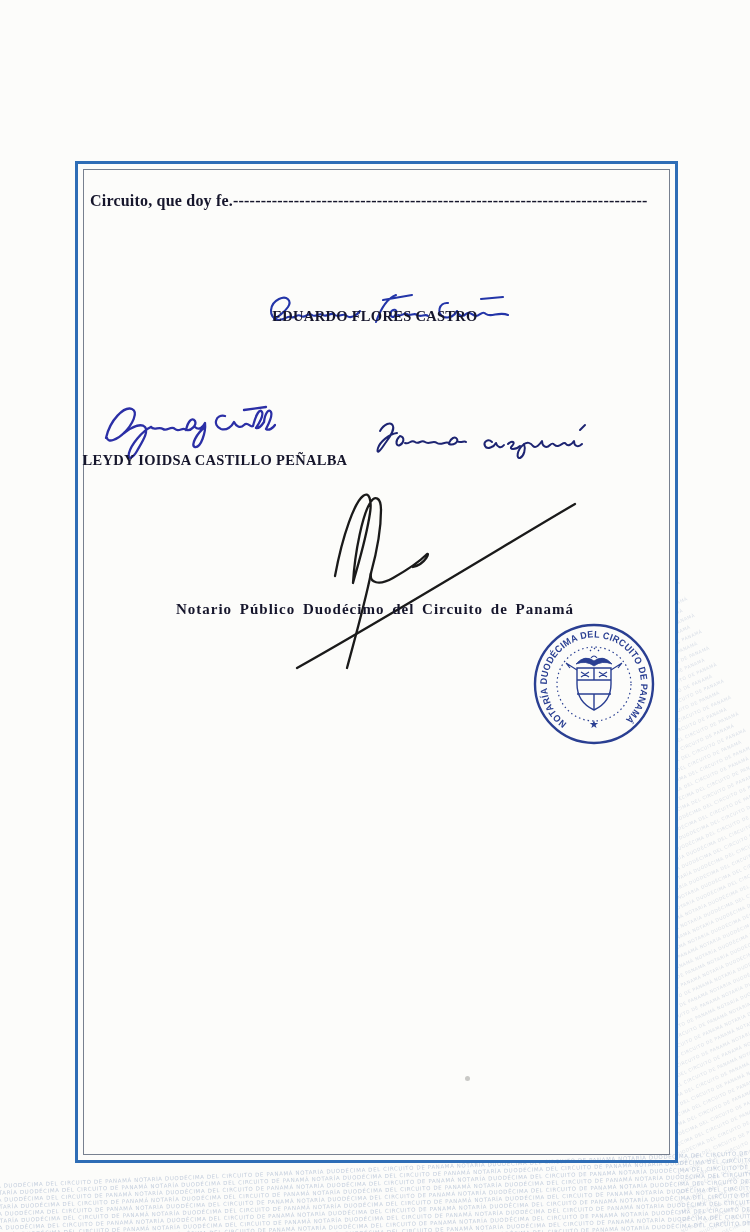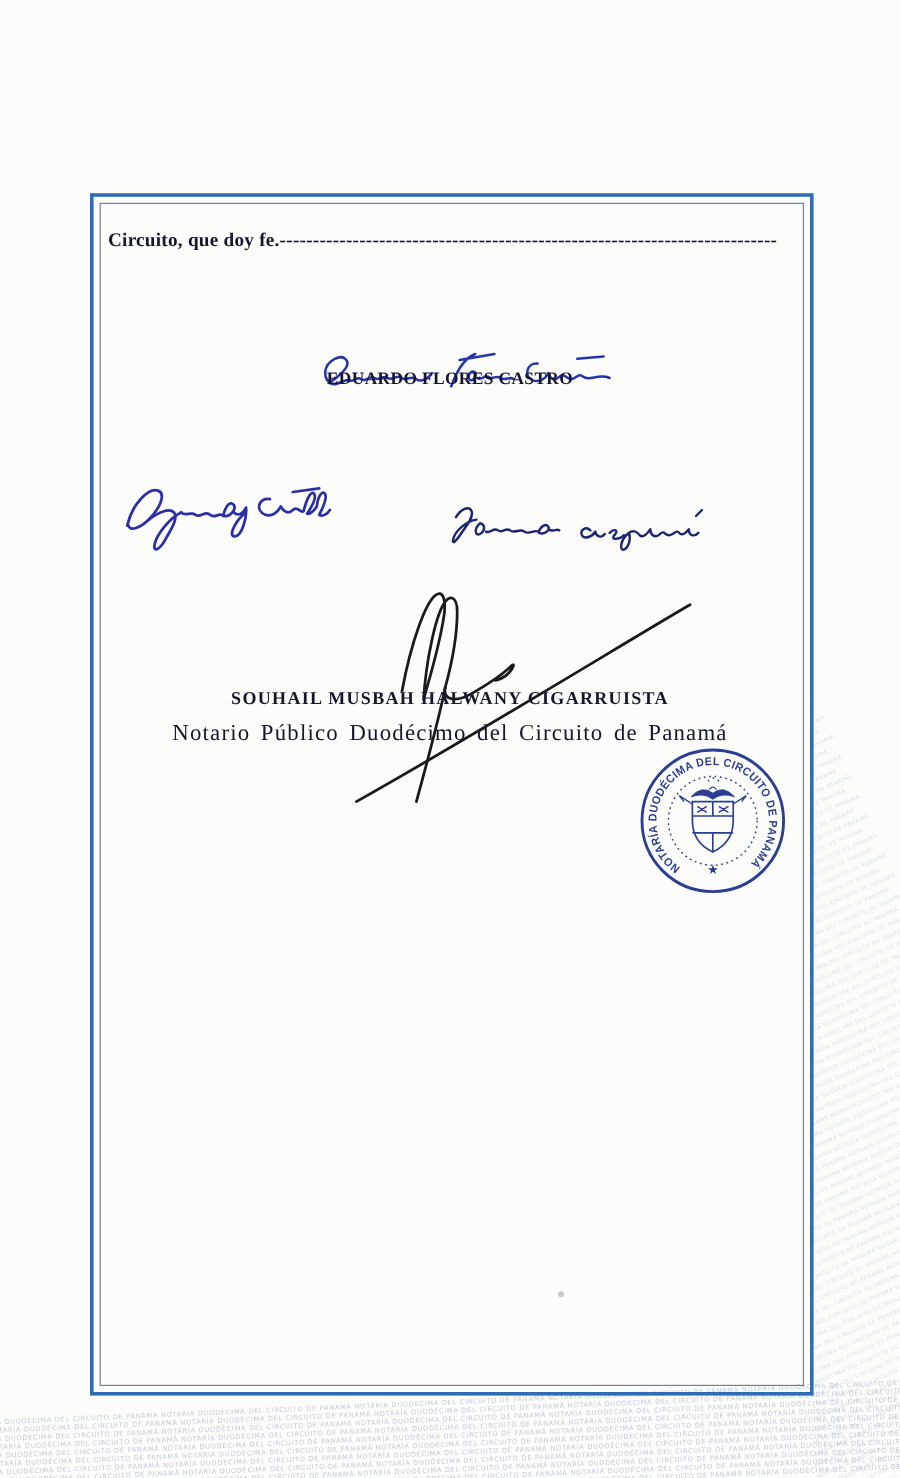--- a/index.html
+++ b/index.html
@@ -33,21 +33,21 @@
     position:absolute;
     font-size:14.5px;font-weight:bold;letter-spacing:.3px;
     text-align:center;white-space:nowrap;
   }
   .lbl-eduardo{left:240px;top:308px;width:270px;}
   .lbl-leydy{left:78px;top:452px;width:274px;}
   .lbl-yorleni{left:350px;top:452px;width:305px;}
   .lbl-souhail{left:115px;top:575px;width:520px;font-size:15px;letter-spacing:1.1px;}
   .notary-title{
     position:absolute;left:80px;top:601px;width:590px;
-    text-align:center;font-size:19px;font-weight:normal;
+    text-align:center;font-size:15px;font-weight:bold;
     letter-spacing:1px;word-spacing:3px;white-space:nowrap;
   }
 
   
   .sig{position:absolute;}
   .sig-eduardo{left:262px;top:286px;}
   .sig-leydy{left:98px;top:398px;}
   .sig-yorleni{left:368px;top:414px;}
   .sig-souhail{left:285px;top:488px;}
 
@@ -250,40 +250,40 @@
   <div class="name-label lbl-eduardo">EDUARDO FLORES CASTRO</div>
 
   <svg class="sig sig-leydy" width="178" height="64" viewBox="0 0 178 64">
     <g fill="none" stroke="#2b2fa6" stroke-width="2.3" stroke-linecap="round" stroke-linejoin="round">
       <path d="M8,40 C12,22 26,8 34,11 C41,14 34,27 26,35 C19,42 10,45 9,40"></path>
       <path d="M26,35 C34,29 43,25 47,29 C51,34 44,44 39,53 C35,60 29,63 31,55 C33,47 44,33 53,29"></path>
       <path d="M53,29 C56,33 61,28 65,31 C69,34 73,27 77,31 C81,35 85,28 88,32 C90,23 94,19 97,23 C99,27 93,33 89,32 M97,29 C101,33 105,29 107,25 C108,34 103,50 97,49 C92,48 99,35 107,29"></path>
       <path d="M127,18 C118,16 114,27 123,31 C129,33 134,28 136,24 C138,28 142,31 146,27 C150,23 152,30 155,28 C158,16 162,10 164,14 C166,18 160,27 158,30 C161,31 164,27 166,24 C167,15 171,10 173,14 C175,18 170,27 168,31 C171,33 175,30 177,27 M146,12 L168,9"></path>
     </g>
   </svg>
+  <div class="name-label lbl-leydy">LEYDY IOIDSA CASTILLO PEÑALBA</div>
 
   <svg class="sig sig-yorleni" width="248" height="46" viewBox="0 0 248 46">
     <g fill="none" stroke="#1d2472" stroke-width="2" stroke-linecap="round" stroke-linejoin="round">
       <path d="M12,17 C16,10 23,7 25,12 C27,17 20,25 16,31 C12,37 8,41 10,34 C12,28 21,20 29,19"></path>
       <path d="M31,23 C27,27 28,33 32,31 C36,29 37,23 32,22 M37,29 C41,31 43,25 47,28 C51,31 53,25 57,28 C61,31 65,26 69,29 C73,32 77,27 81,29 C83,24 87,22 89,25 C91,28 85,32 81,30 M89,27 C93,30 96,26 98,28"></path>
       <path d="M124,28 C120,24 115,28 117,32 C119,36 126,33 128,29 C129,33 133,35 136,31"></path>
       <path d="M140,30 C144,26 148,28 144,32 C140,36 148,36 152,32"></path>
       <path d="M156,30 C158,35 156,42 152,44 C148,45 149,36 155,31 C159,27 163,29 165,32 C168,35 172,30 174,27 C174,32 178,35 182,31 C186,27 186,33 190,32 C194,31 196,27 198,30 C200,33 204,30 206,27 C206,32 210,34 214,30"></path>
       <path d="M212,16 L217,11"></path>
     </g>
   </svg>
 
   <svg class="sig sig-souhail" width="295" height="185" viewBox="0 0 295 185">
     <g fill="none" stroke="#1a1a1a" stroke-width="2.3" stroke-linecap="round" stroke-linejoin="round">
       <path d="M290,16 C240,45 110,125 12,180"></path>
       <path d="M50,88 C58,45 70,14 78,8 C84,3 87,12 85,25 C81,52 72,80 68,95 C70,62 78,26 85,15 C90,7 96,9 96,22 C96,48 89,74 86,85 C84,95 94,98 108,90 C122,82 136,72 141,67 C146,62 141,76 128,79"></path>
       <path d="M86,85 C80,115 70,150 62,180"></path>
     </g>
   </svg>
-  <div class="name-label lbl-souhail">SOUHAIL MUSBAH HALWANY CIGARRUISTA</div>
   <div class="notary-title">Notario Público Duodécimo del Circuito de Panamá</div>
 
   <svg class="seal" viewBox="0 0 128 128">
     <g stroke="#2a3f92" fill="none" stroke-width="2">
       <circle cx="64" cy="64" r="59" stroke-width="2.4"></circle>
       <circle cx="64" cy="64" r="37" stroke-width="1.2" stroke-dasharray="1.5 3"></circle>
     </g>
     <defs>
       <path id="ringPath" d="M 37,103 A 47,47 0 1 1 91,103"></path>
     </defs>

